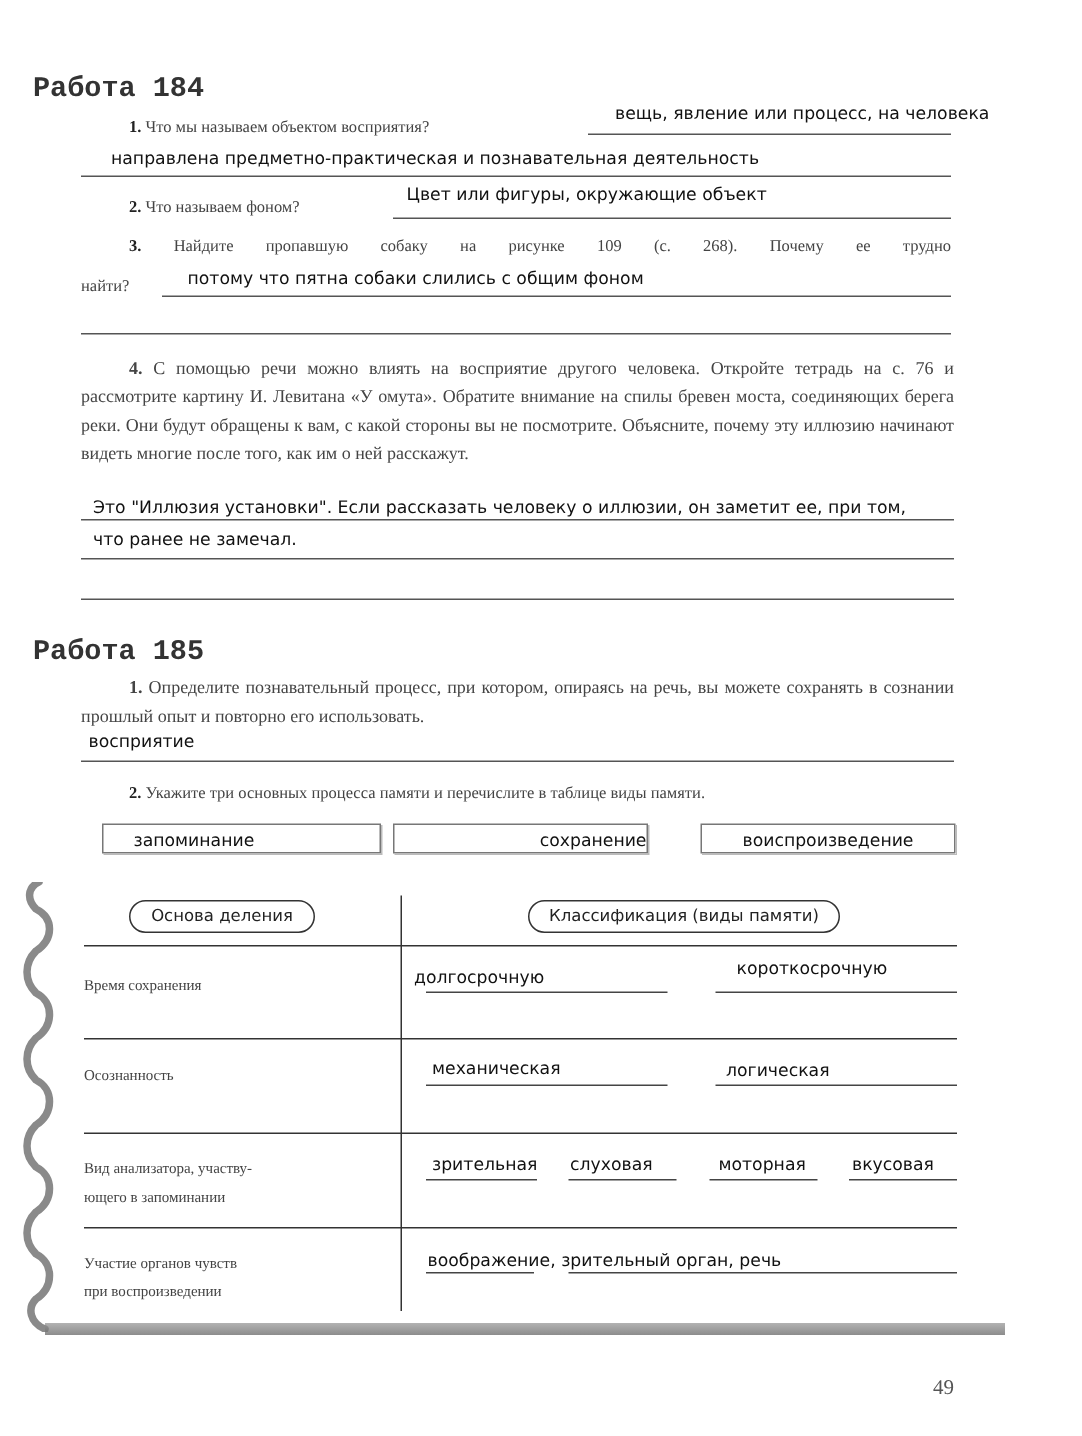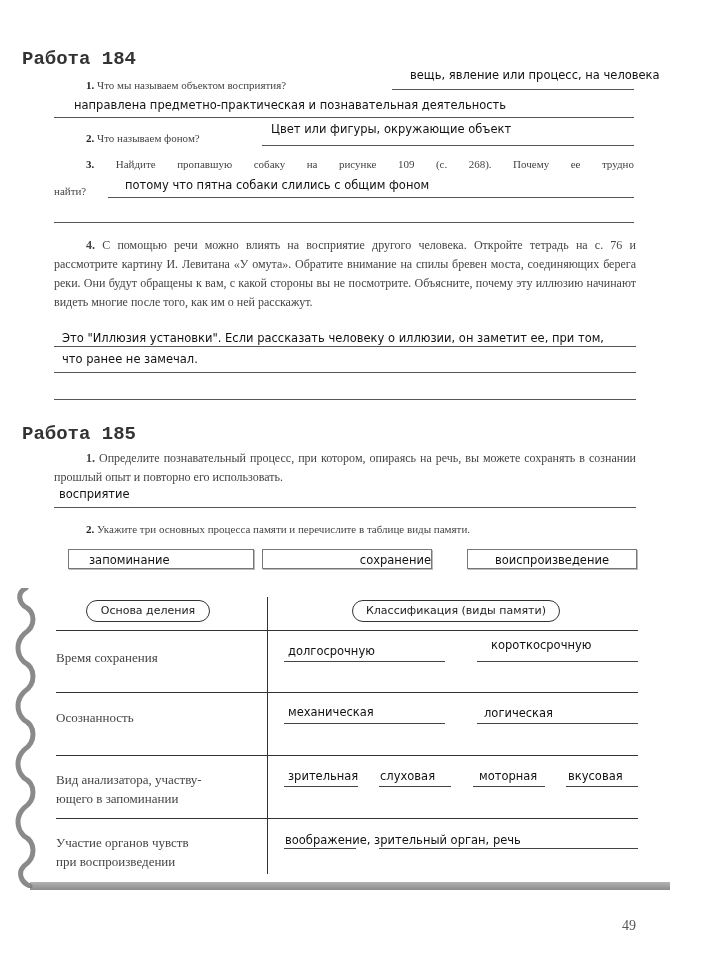--- a/index.html
+++ b/index.html
@@ -9,21 +9,21 @@
     }
     .abs { position: absolute; }
     .h { font-family: Liberation Mono, monospace; font-weight: bold; font-size: 19px; color: #333; }
     .q { font-family: "Liberation Serif", serif; font-size: 11px; color: #444; line-height: 19px; }
     .q b { color: #222; }
     .ans { font-family: "DejaVu Sans", sans-serif; font-size: 11.5px; color: #111; white-space: nowrap; }
     .line { position: absolute; height: 0; border-top: 1px solid #555; }
     .para { font-family: "Liberation Serif", serif; font-size: 12px; color: #444; line-height: 19px; text-align: justify; }
     .proc-box { position: absolute; height: 20px; border: 1px solid #777; box-shadow: 1px 1px 0 #bbb; font-family: "DejaVu Sans", sans-serif; font-size: 11.5px; color: #111; line-height: 20px; }
     .pill { position: absolute; height: 20px; border: 1px solid #333; border-radius: 11px; font-family: "DejaVu Sans", sans-serif; font-size: 11px; color: #222; line-height: 20px; text-align: center; }
-    .cell-label { position: absolute; font-family: "Liberation Serif", serif; font-size: 13px; color: #444; line-height: 19px; }
+    .cell-label { position: absolute; font-family: "Liberation Serif", serif; font-size: 10px; color: #444; line-height: 19px; }
     .tline { position: absolute; height: 0; border-top: 1px solid #333; }
     .uline { position: absolute; height: 0; border-top: 1px solid #444; }
     .wavy { position: absolute; left: 14px; top: 588px; width: 26px; height: 300px; }
     .frame-bottom { position: absolute; left: 30px; top: 882px; width: 640px; height: 8px; background: linear-gradient(#999, #666); opacity: .75; }
     .pagenum { position: absolute; left: 622px; top: 918px; font-family: "Liberation Serif", serif; font-size: 14px; color: #555; }
   </style>
 </head>
 <body>
 
 <div class="abs h" style="left:22px; top:48px;">Работа 184</div>
@@ -96,21 +96,21 @@
 <div class="pill" style="left:352px; top:600px; width:206px;">Классификация (виды памяти)</div>
 
 <div class="abs" style="left:267px; top:597px; width:1px; height:277px; background:#333;"></div>
 
 <div class="tline" style="left:56px; top:630px; width:582px;"></div>
 <div class="tline" style="left:56px; top:692px; width:582px;"></div>
 <div class="tline" style="left:56px; top:755px; width:582px;"></div>
 <div class="tline" style="left:56px; top:818px; width:582px;"></div>
 
 <div class="cell-label" style="left:56px; top:648px;">Время сохранения</div>
-<div class="abs ans" style="left:288px; top:644px;">долгосрочную</div>
+<div class="abs ans" style="left:276px; top:644px;">долгосрочную</div>
 <div class="uline" style="left:284px; top:661px; width:161px;"></div>
 <div class="abs ans" style="left:491px; top:638px;">короткосрочную</div>
 <div class="uline" style="left:477px; top:661px; width:161px;"></div>
 
 <div class="cell-label" style="left:56px; top:708px;">Осознанность</div>
 <div class="abs ans" style="left:288px; top:705px;">механическая</div>
 <div class="uline" style="left:284px; top:723px; width:161px;"></div>
 <div class="abs ans" style="left:484px; top:706px;">логическая</div>
 <div class="uline" style="left:477px; top:723px; width:161px;"></div>
 

